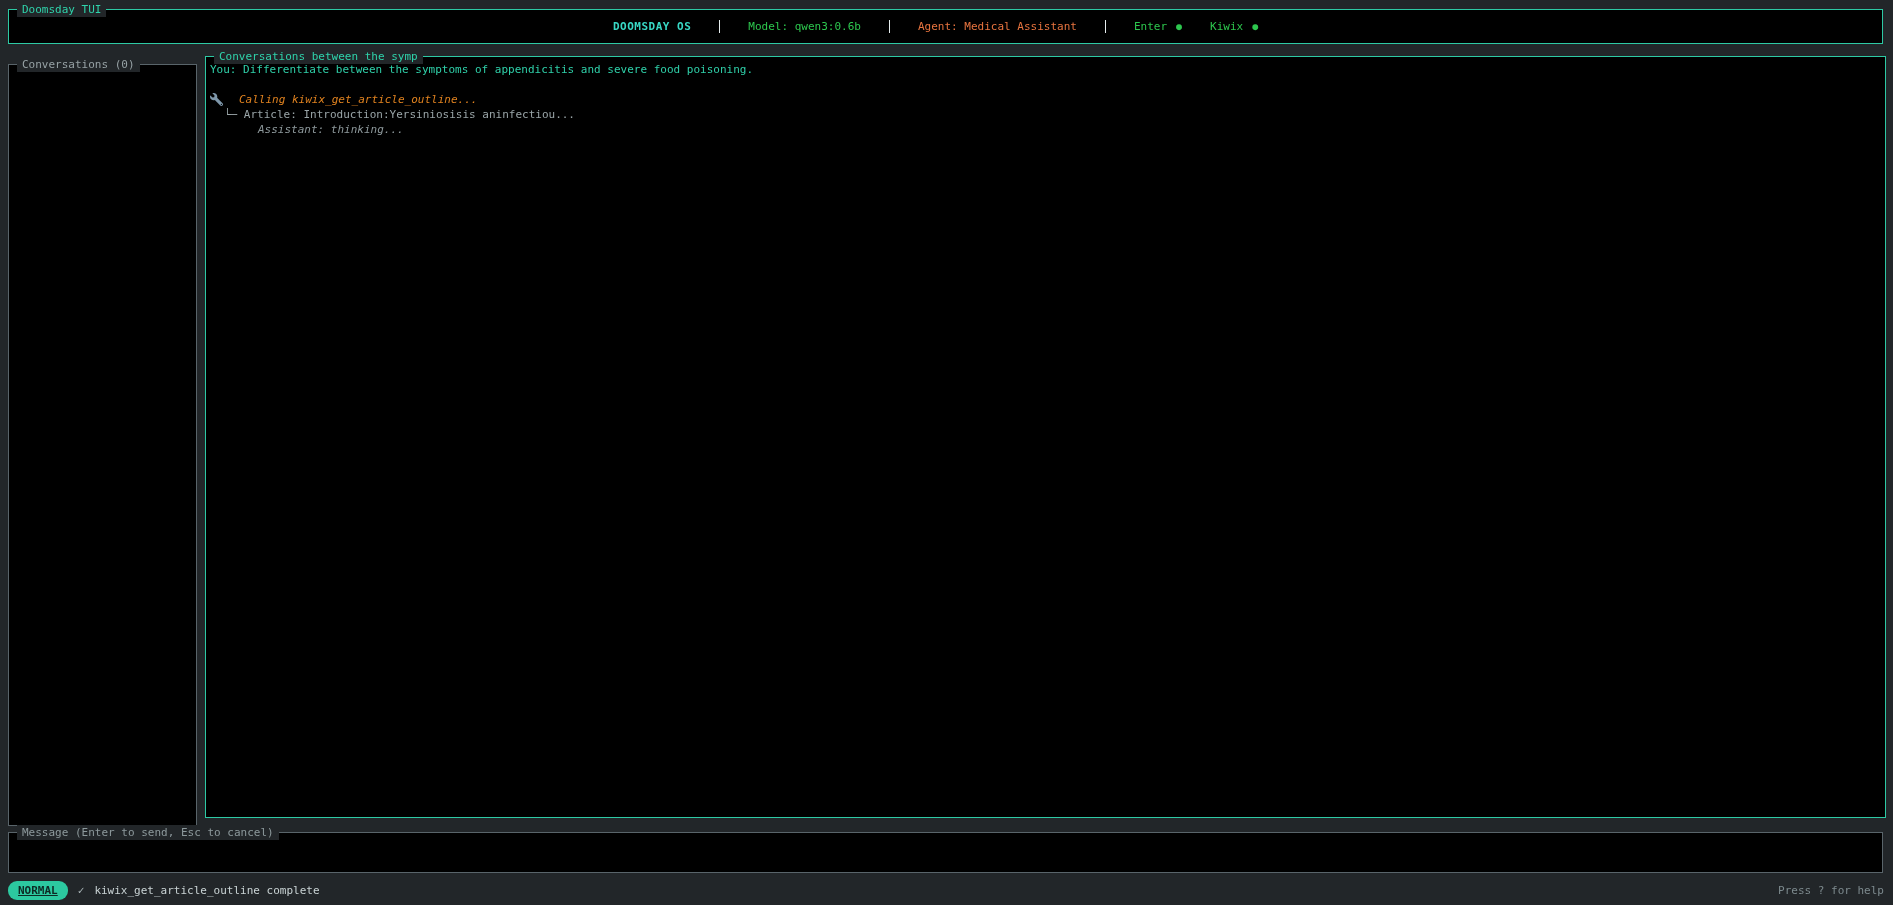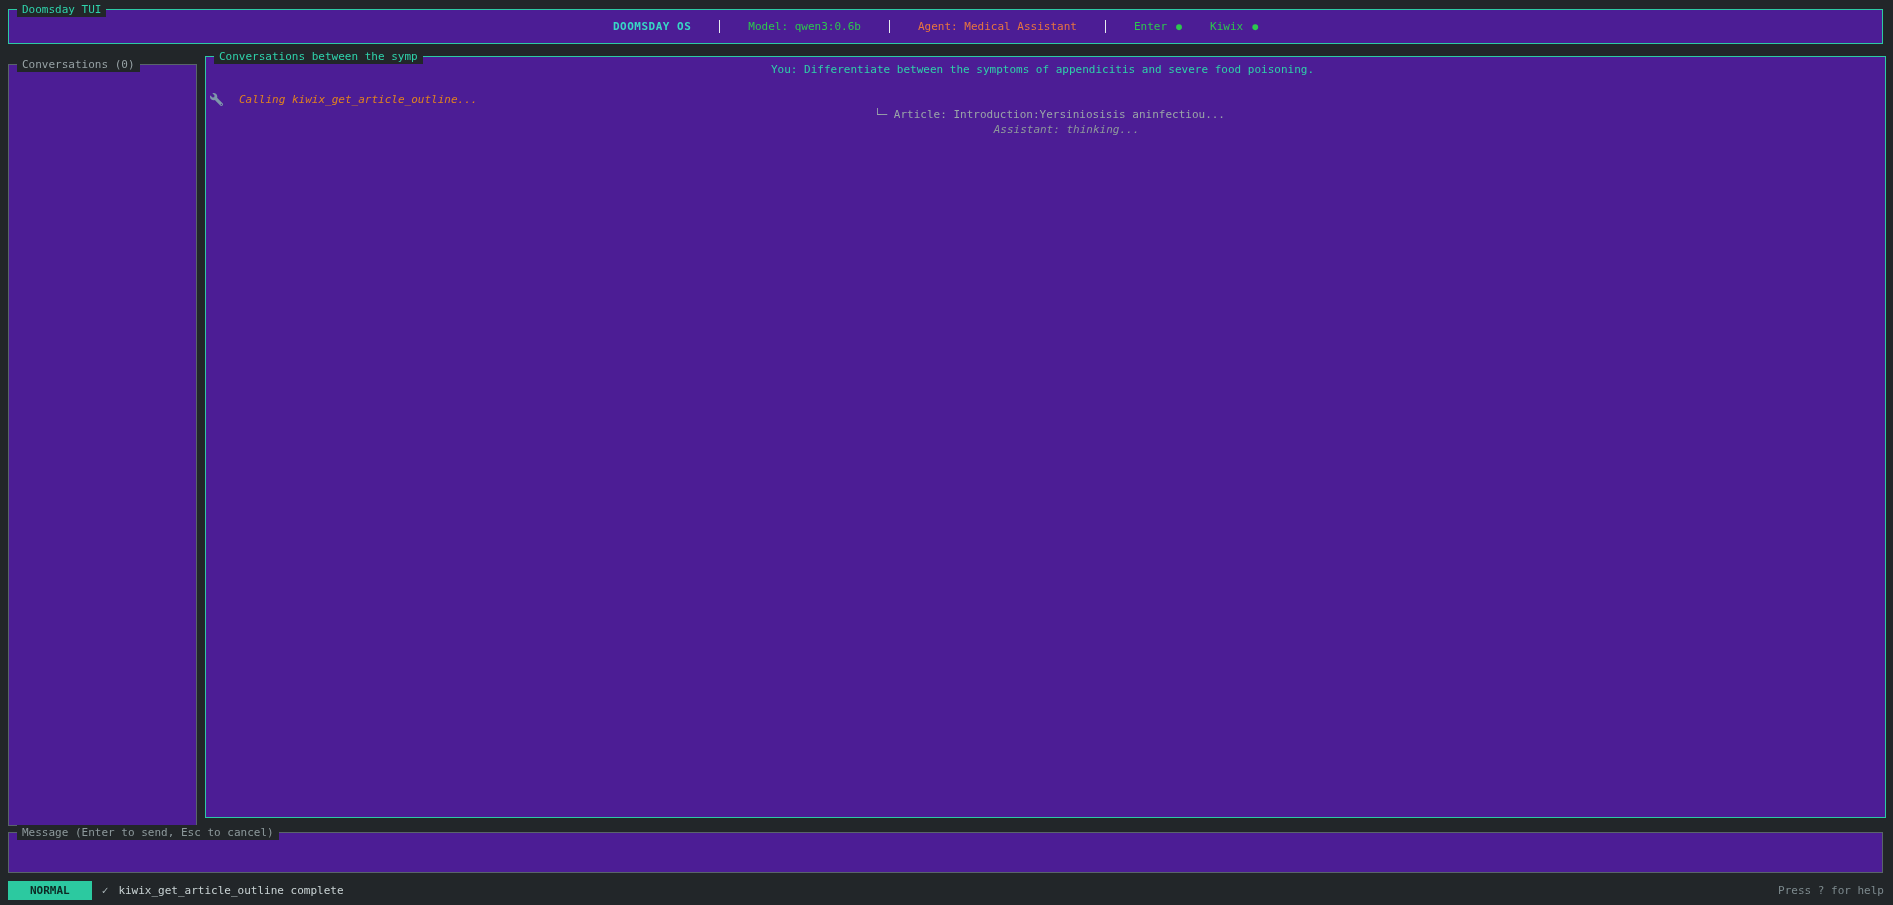--- a/index.html
+++ b/index.html
@@ -6,21 +6,21 @@
   html,body { margin:0; padding:0; }
   body {
     width:1893px; height:905px;
     background:#222629;
     font-family:"DejaVu Sans Mono", monospace;
     font-size:11px;
     color:#c4cfd1;
     overflow:hidden;
     position:relative;
   }
-  .frame { position:absolute; background:#4c1d95;text-align:center; }
+  .frame { position:absolute; background:#000000; }
   .frame.teal { border:1px solid #2dc9a4; }
   .frame.gray { border:1px solid #59646a; }
   .frame-title {
     position:absolute; top:-8px; left:8px;
     background:#222629; padding:0 5px;
     line-height:15px; white-space:pre;
   }
   .teal-text  { color:#2fd3ab; }
   .gray-text  { color:#97a2a5; }
 
@@ -57,22 +57,23 @@
   .composer-title { color:#8d999c; }
   .composer-input { position:absolute; left:2px; top:2px; right:2px; bottom:2px; }
 
   
   #status-bar {
     position:absolute; left:8px; right:9px; top:880px; height:21px;
     display:flex; align-items:center; gap:10px; white-space:pre;
   }
   .mode-badge {
     background:#2cc9a0; color:#0d2a24;
-    font-weight:bold; padding:2px 22px; border-radius:0;
+    font-weight:bold; padding:2px 10px; border-radius:9px;
     line-height:15px;
+    text-decoration:underline;
   }
   .status-check { color:#a9b5b7; }
   .status-msg   { color:#c9d3d4; }
   .help-text    { margin-left:auto; color:#7d8a8e; }
 </style>
 </head>
 <body>
 
 <div class="frame teal" id="window-frame">
   <span class="frame-title teal-text">Doomsday TUI</span>

